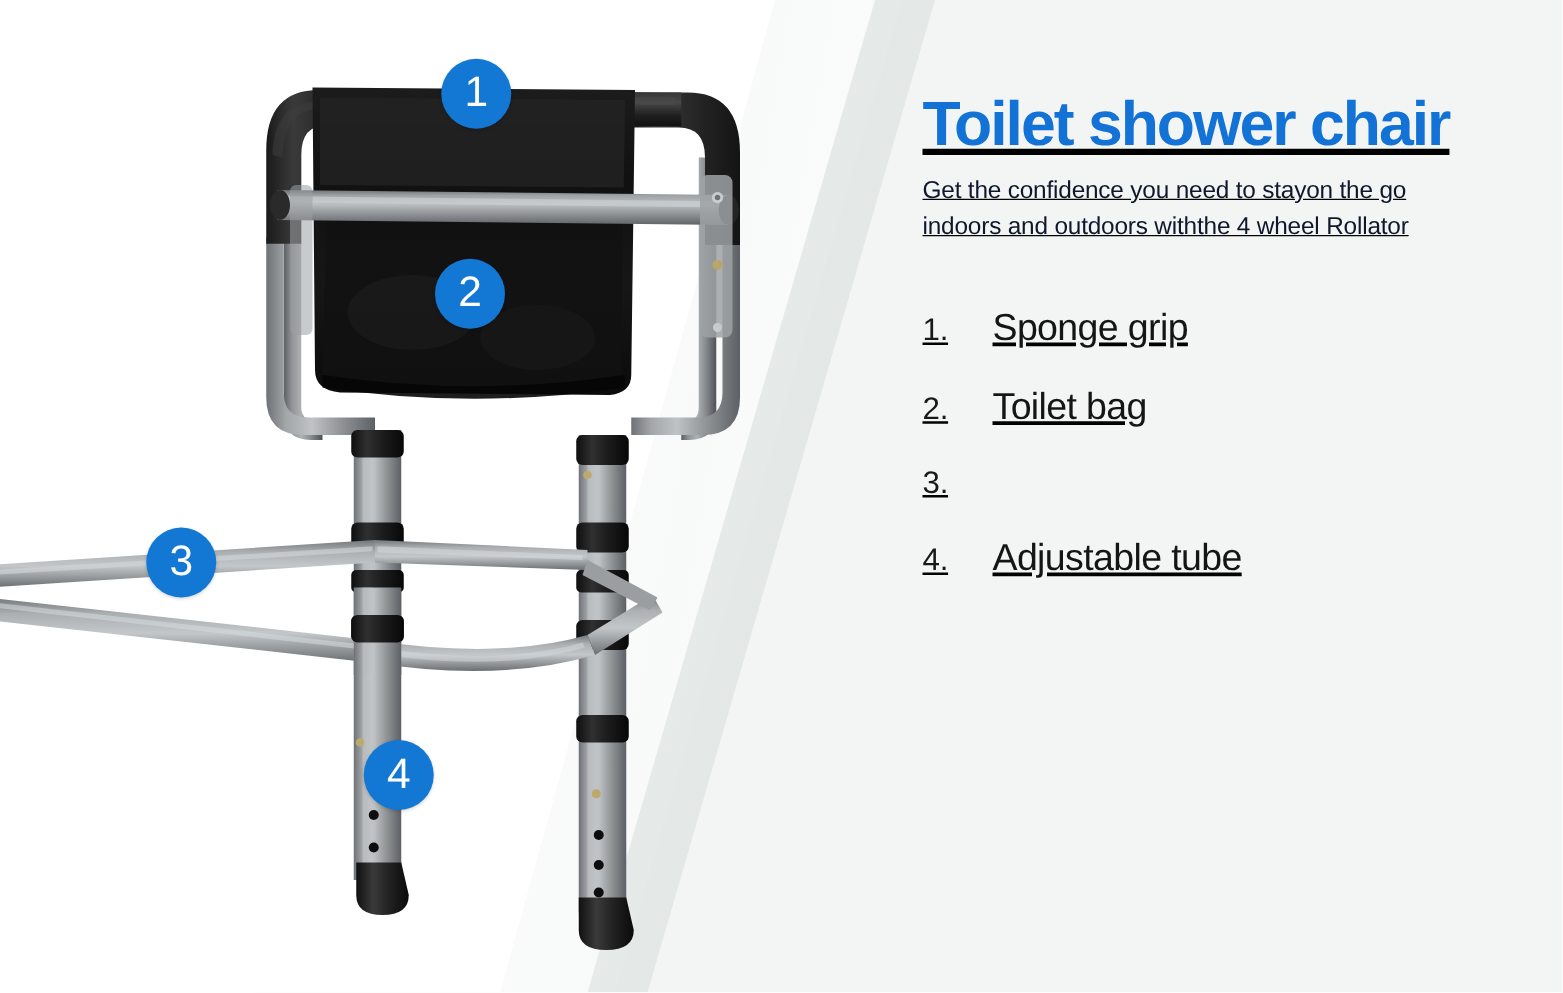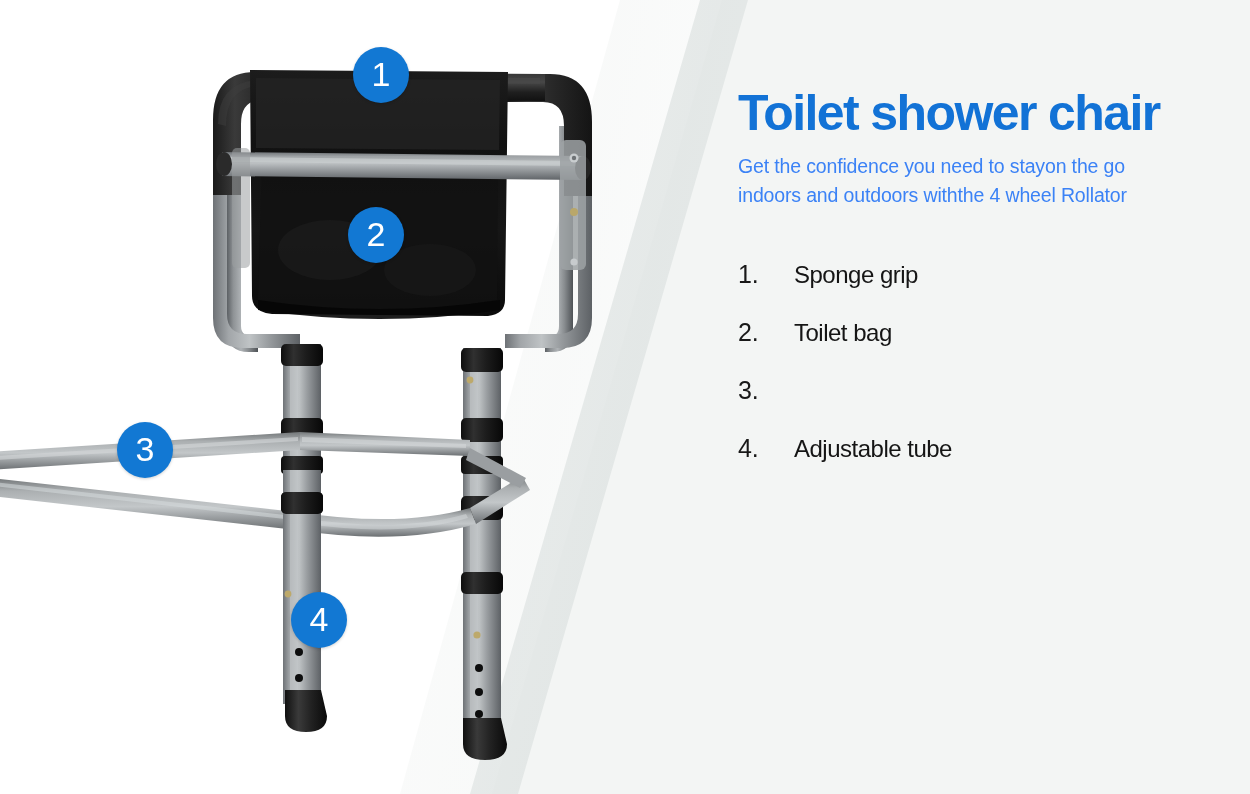--- a/index.html
+++ b/index.html
@@ -91,36 +91,37 @@
 
   .badge-1 { left: 353px; top: 47px; }
   .badge-2 { left: 348px; top: 207px; }
   .badge-3 { left: 117px; top: 422px; }
   .badge-4 { left: 291px; top: 592px; }
 
   
   .content {
     position: absolute;
     left: 738px;
-    top: 88px;
+    top: 74px;
     width: 480px;
+    text-decoration: underline;
   }
   .title {
     margin: 0;
     color: #1272d6;
     font-family: "Liberation Sans", sans-serif;
     font-size: 50px;
     font-weight: bold;
     line-height: 1.0;
     letter-spacing: -1.6px;
     white-space: nowrap;
   }
   .subtitle {
     margin: 14px 0 0 0;
-    color: #3b82f6;
+    color: #0f172a;
     font-family: "Liberation Sans", sans-serif;
     font-size: 19.5px;
     font-weight: 400;
     line-height: 1.49;
     letter-spacing: -0.15px;
     max-width: 440px;
   }
 
   .feature-list {
     list-style: none;
@@ -138,21 +139,21 @@
     width: 56px;
     color: #181818;
     font-family: "Liberation Sans", sans-serif;
     font-size: 25px;
     font-weight: 400;
     letter-spacing: -0.2px;
   }
   .feature-label {
     color: #151515;
     font-family: "Liberation Sans", sans-serif;
-    font-size: 24px;
+    font-size: 30px;
     font-weight: 400;
     letter-spacing: -0.5px;
     white-space: nowrap;
   }
 </style>
 </head>
 <body>
 
 <div class="canvas">
 

